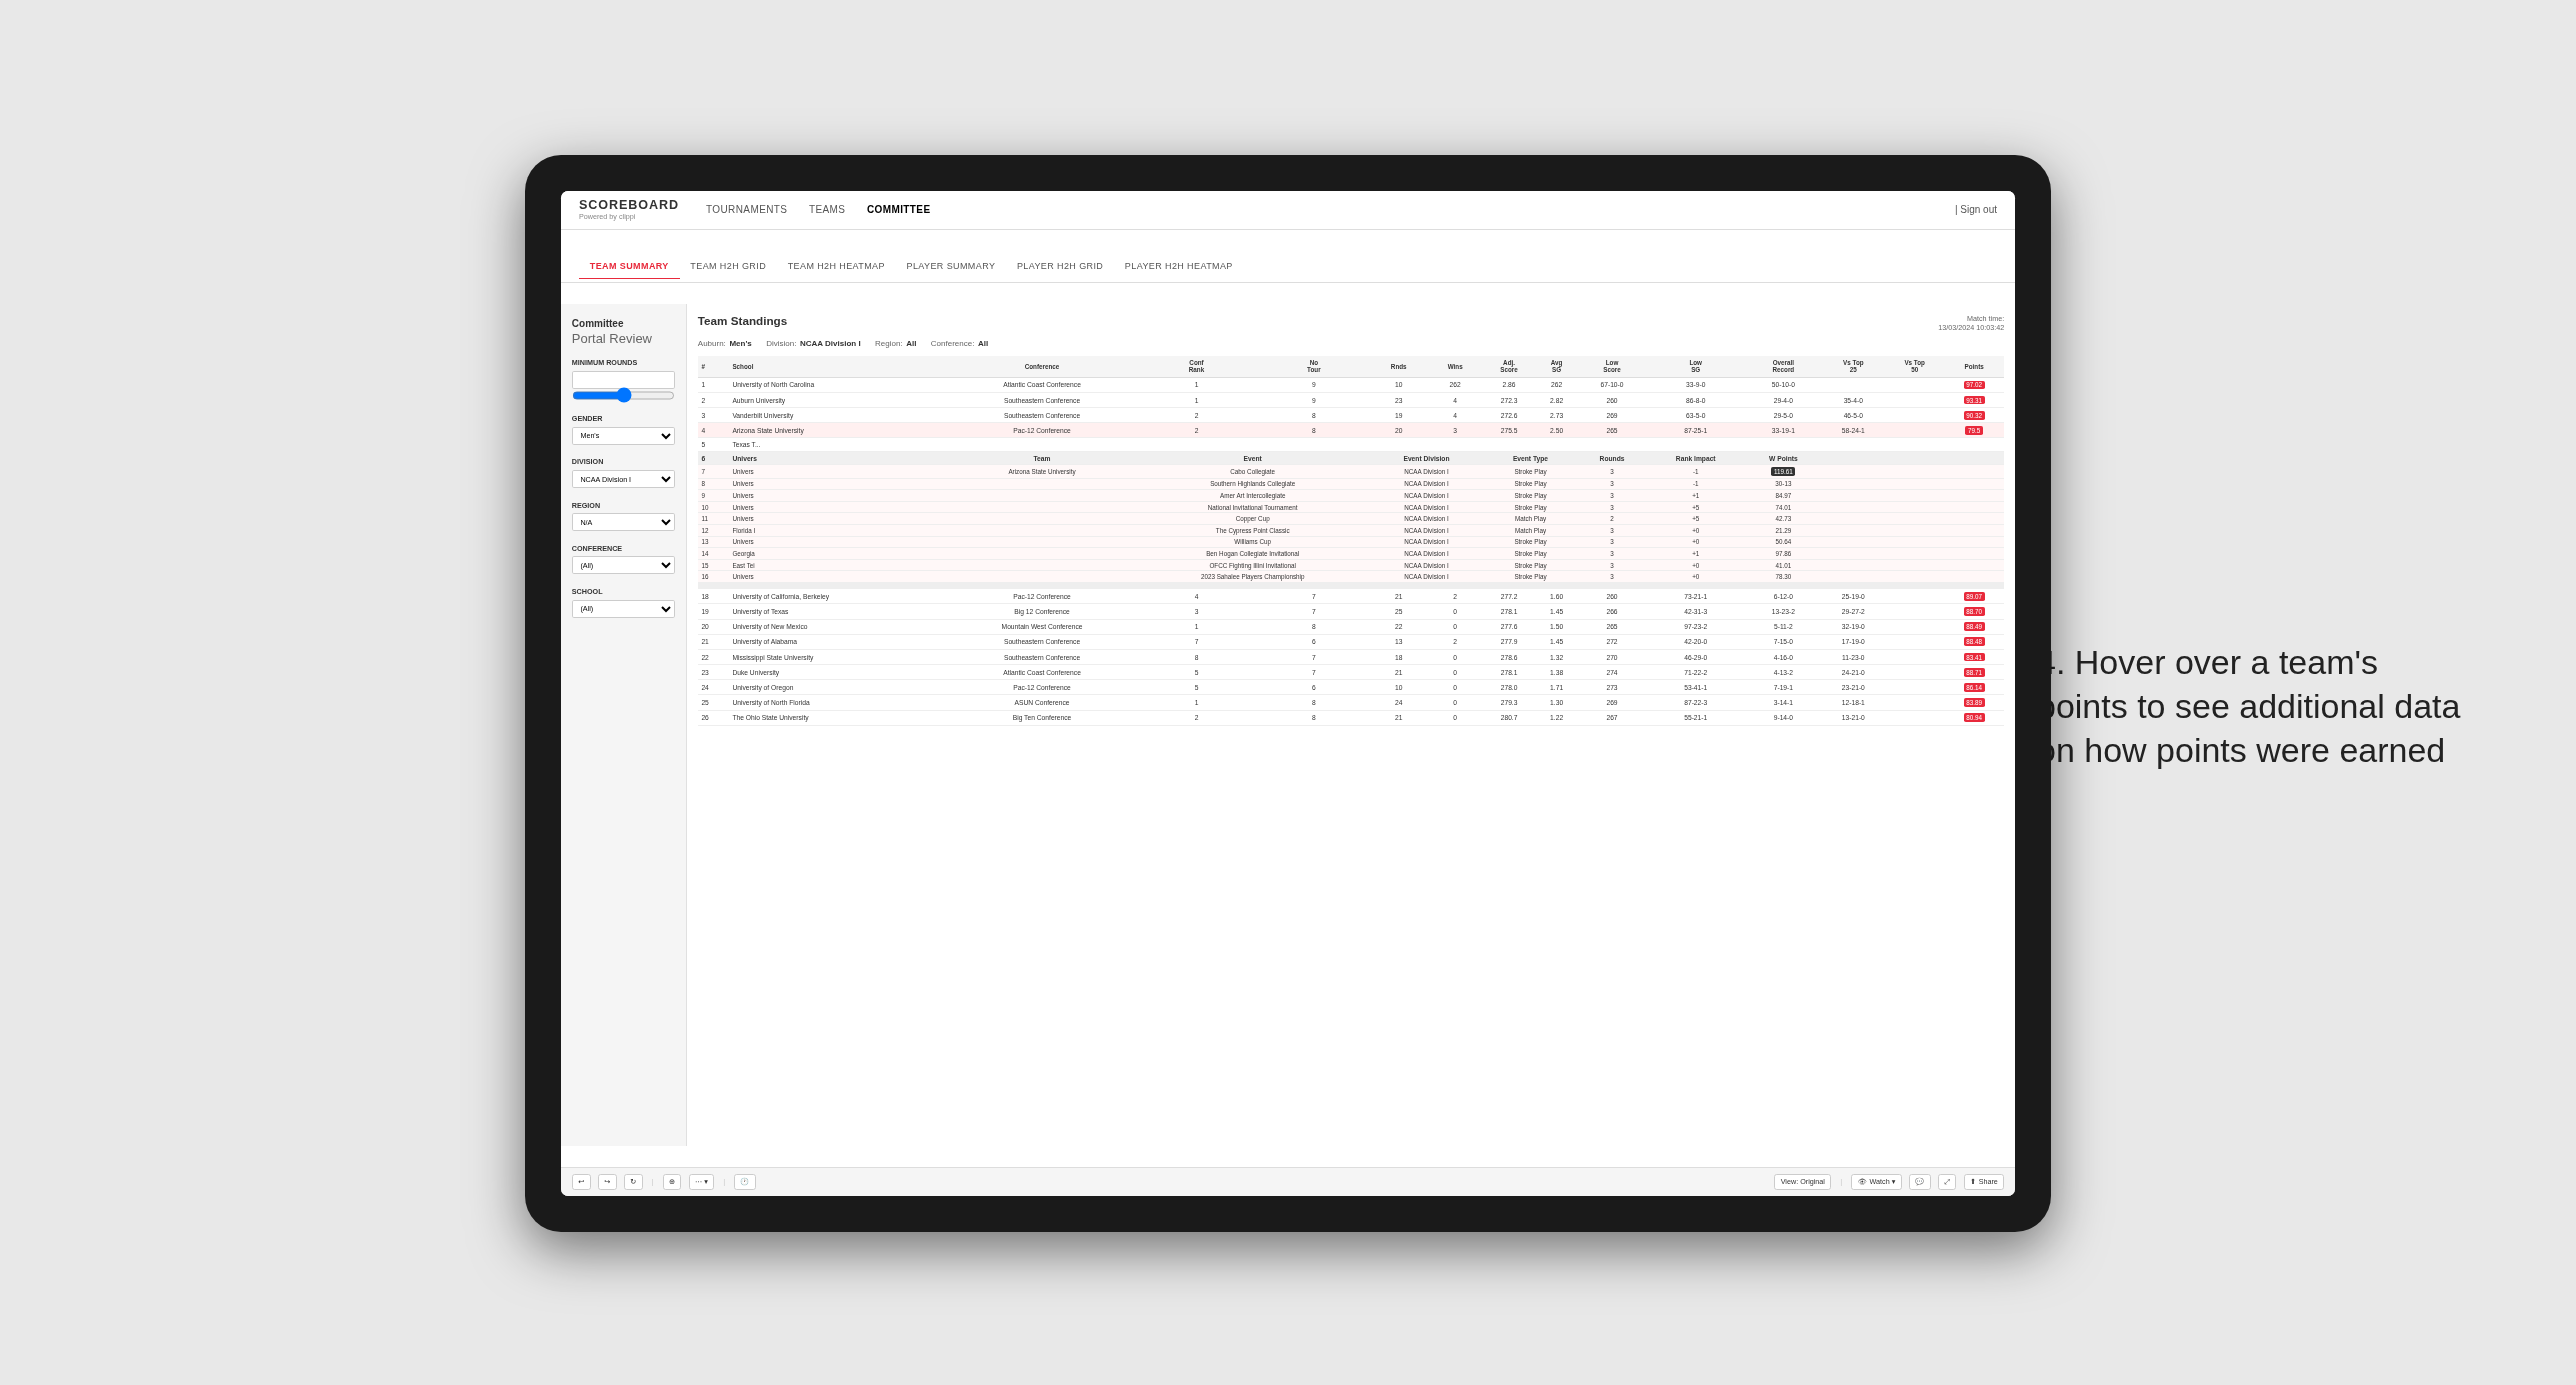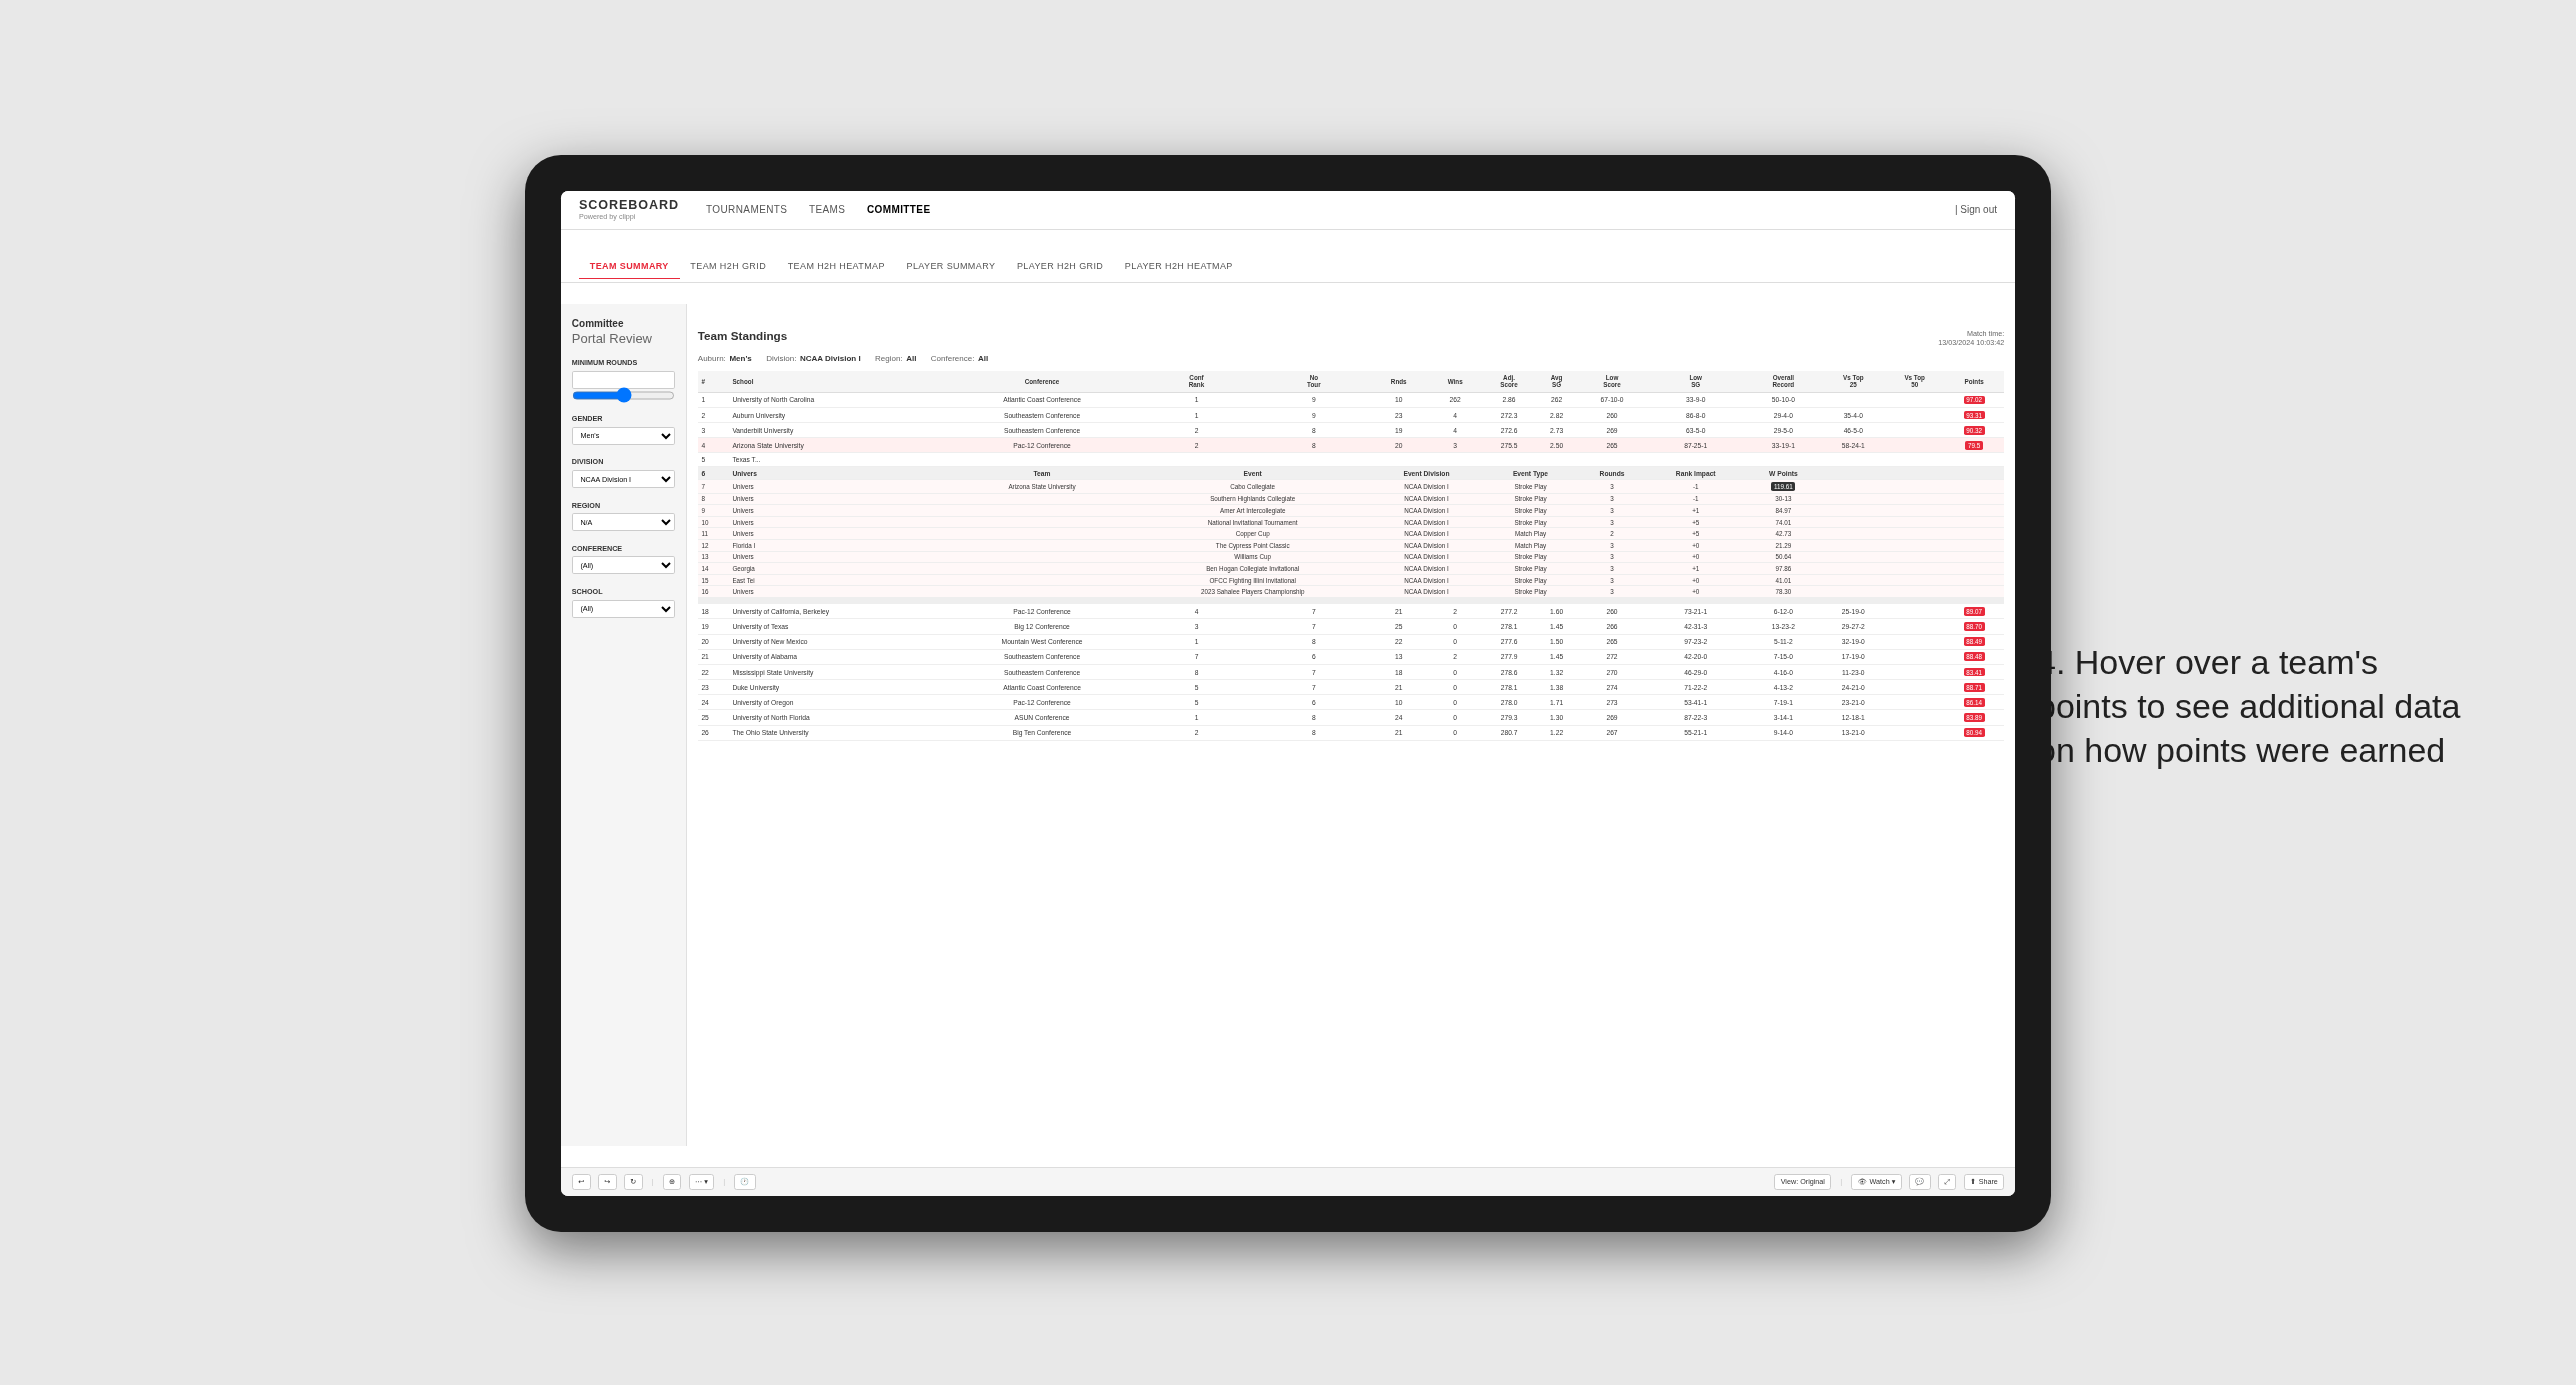--- a/index.html
+++ b/index.html
@@ -190,21 +190,20 @@
       padding: 10.8px;
       background: #fff;
     }
 
     
     .report-header {
       display: flex;
       justify-content: space-between;
       align-items: flex-start;
       margin-bottom: 7.2px;
-      margin-top: 15px;
     }
 
     .report-title {
       font-size: 11.7px;
       font-weight: bold;
       color: #333;
     }
 
     .update-time {
       font-size: 7.2px;

